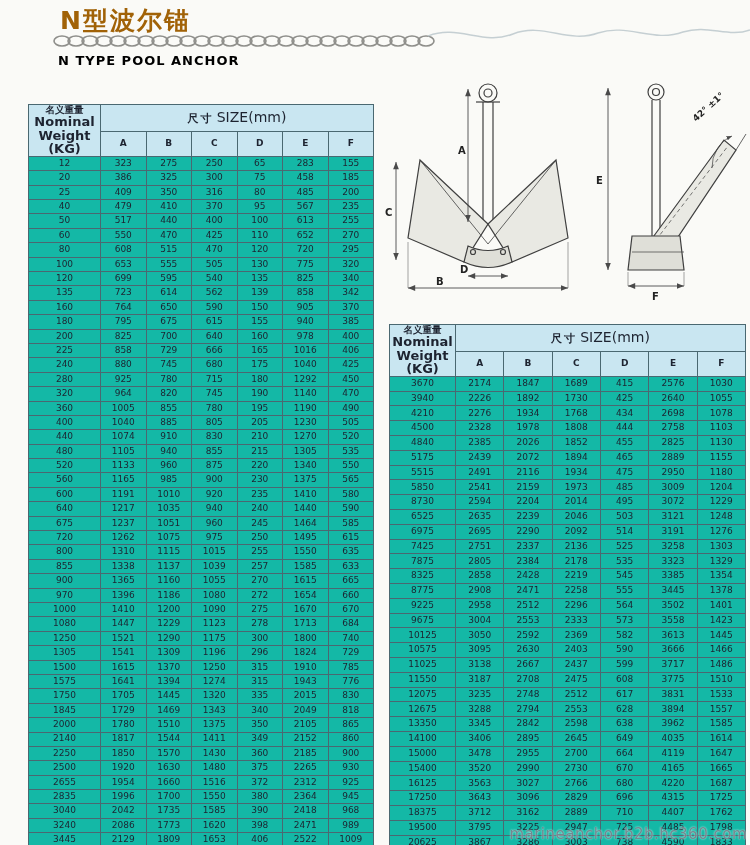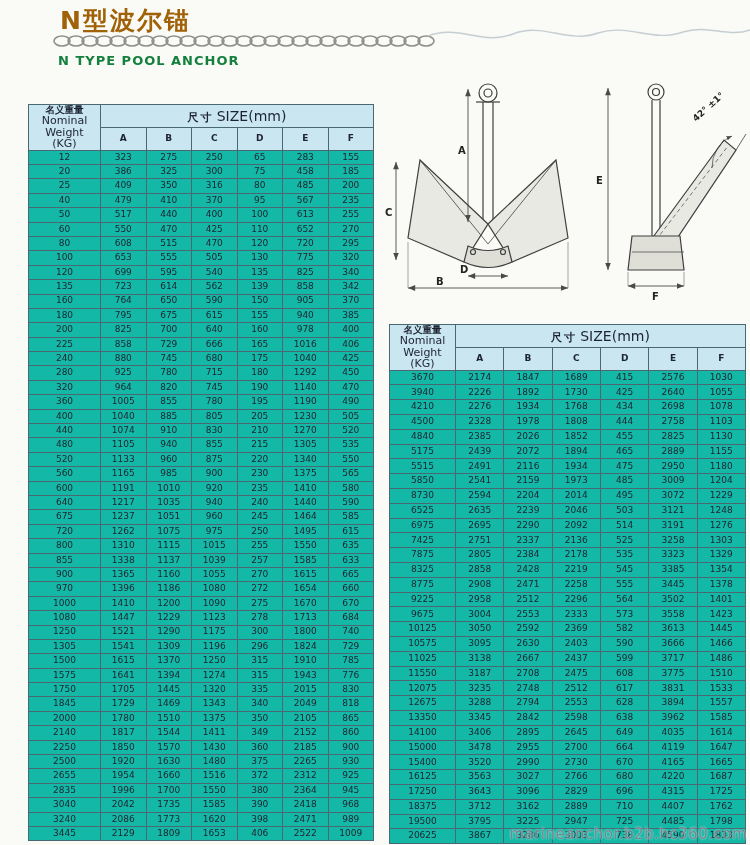--- a/index.html
+++ b/index.html
@@ -6,40 +6,40 @@
   body{
     width:750px;height:845px;position:relative;overflow:hidden;
     background:#fafaf7;font-family:"DejaVu Sans","Liberation Sans",sans-serif;color:#1f2430;
   }
   .page-title{
     position:absolute;left:60px;top:4px;margin:0;
     font-size:25px;font-weight:bold;letter-spacing:2px;color:#a16207;
   }
   .page-subtitle{
     position:absolute;left:58px;top:53px;
-    font-size:13px;font-weight:bold;letter-spacing:1px;color:#15803d;
+    font-size:13px;font-weight:bold;letter-spacing:1px;color:#000000;
   }
   .chain-svg{position:absolute;left:52px;top:32px;}
   .wave-svg{position:absolute;left:428px;top:16px;}
   .diagram-svg{position:absolute;left:380px;top:76px;}
 
   table.spec{
     position:absolute;border-collapse:collapse;table-layout:fixed;
     background:#14b8a6;border:1.5px solid #3c5a63;
   }
   table.spec th,table.spec td{
     border:1px solid #4a6871;text-align:center;vertical-align:middle;
     padding:0;font-size:9px;line-height:1.05;color:#1d2330;
     overflow:hidden;white-space:nowrap;
   }
   table.spec thead th{background:#c9e6f1;}
   .hr1 th{height:21px;}
   .hr2 th{height:20px;font-weight:bold;font-size:9.5px;}
   .whcn{font-size:9.5px;font-weight:bold;}
-  .when{font-size:11px;font-weight:normal;}
+  .when{font-size:13px;font-weight:bold;}
   .shcn{font-size:11px;font-weight:bold;letter-spacing:2px;text-align:right;}
   .shen{font-size:14px;font-weight:normal;}
 
   table.left-table{left:28px;top:104px;width:346px;}
   table.left-table tbody td{height:13.4px;}
   table.right-table{left:389px;top:324px;width:357px;}
   table.right-table tbody td{height:13.8px;}
 
   .watermark{
     position:absolute;right:3px;bottom:2px;text-align:right;z-index:5;pointer-events:none;

